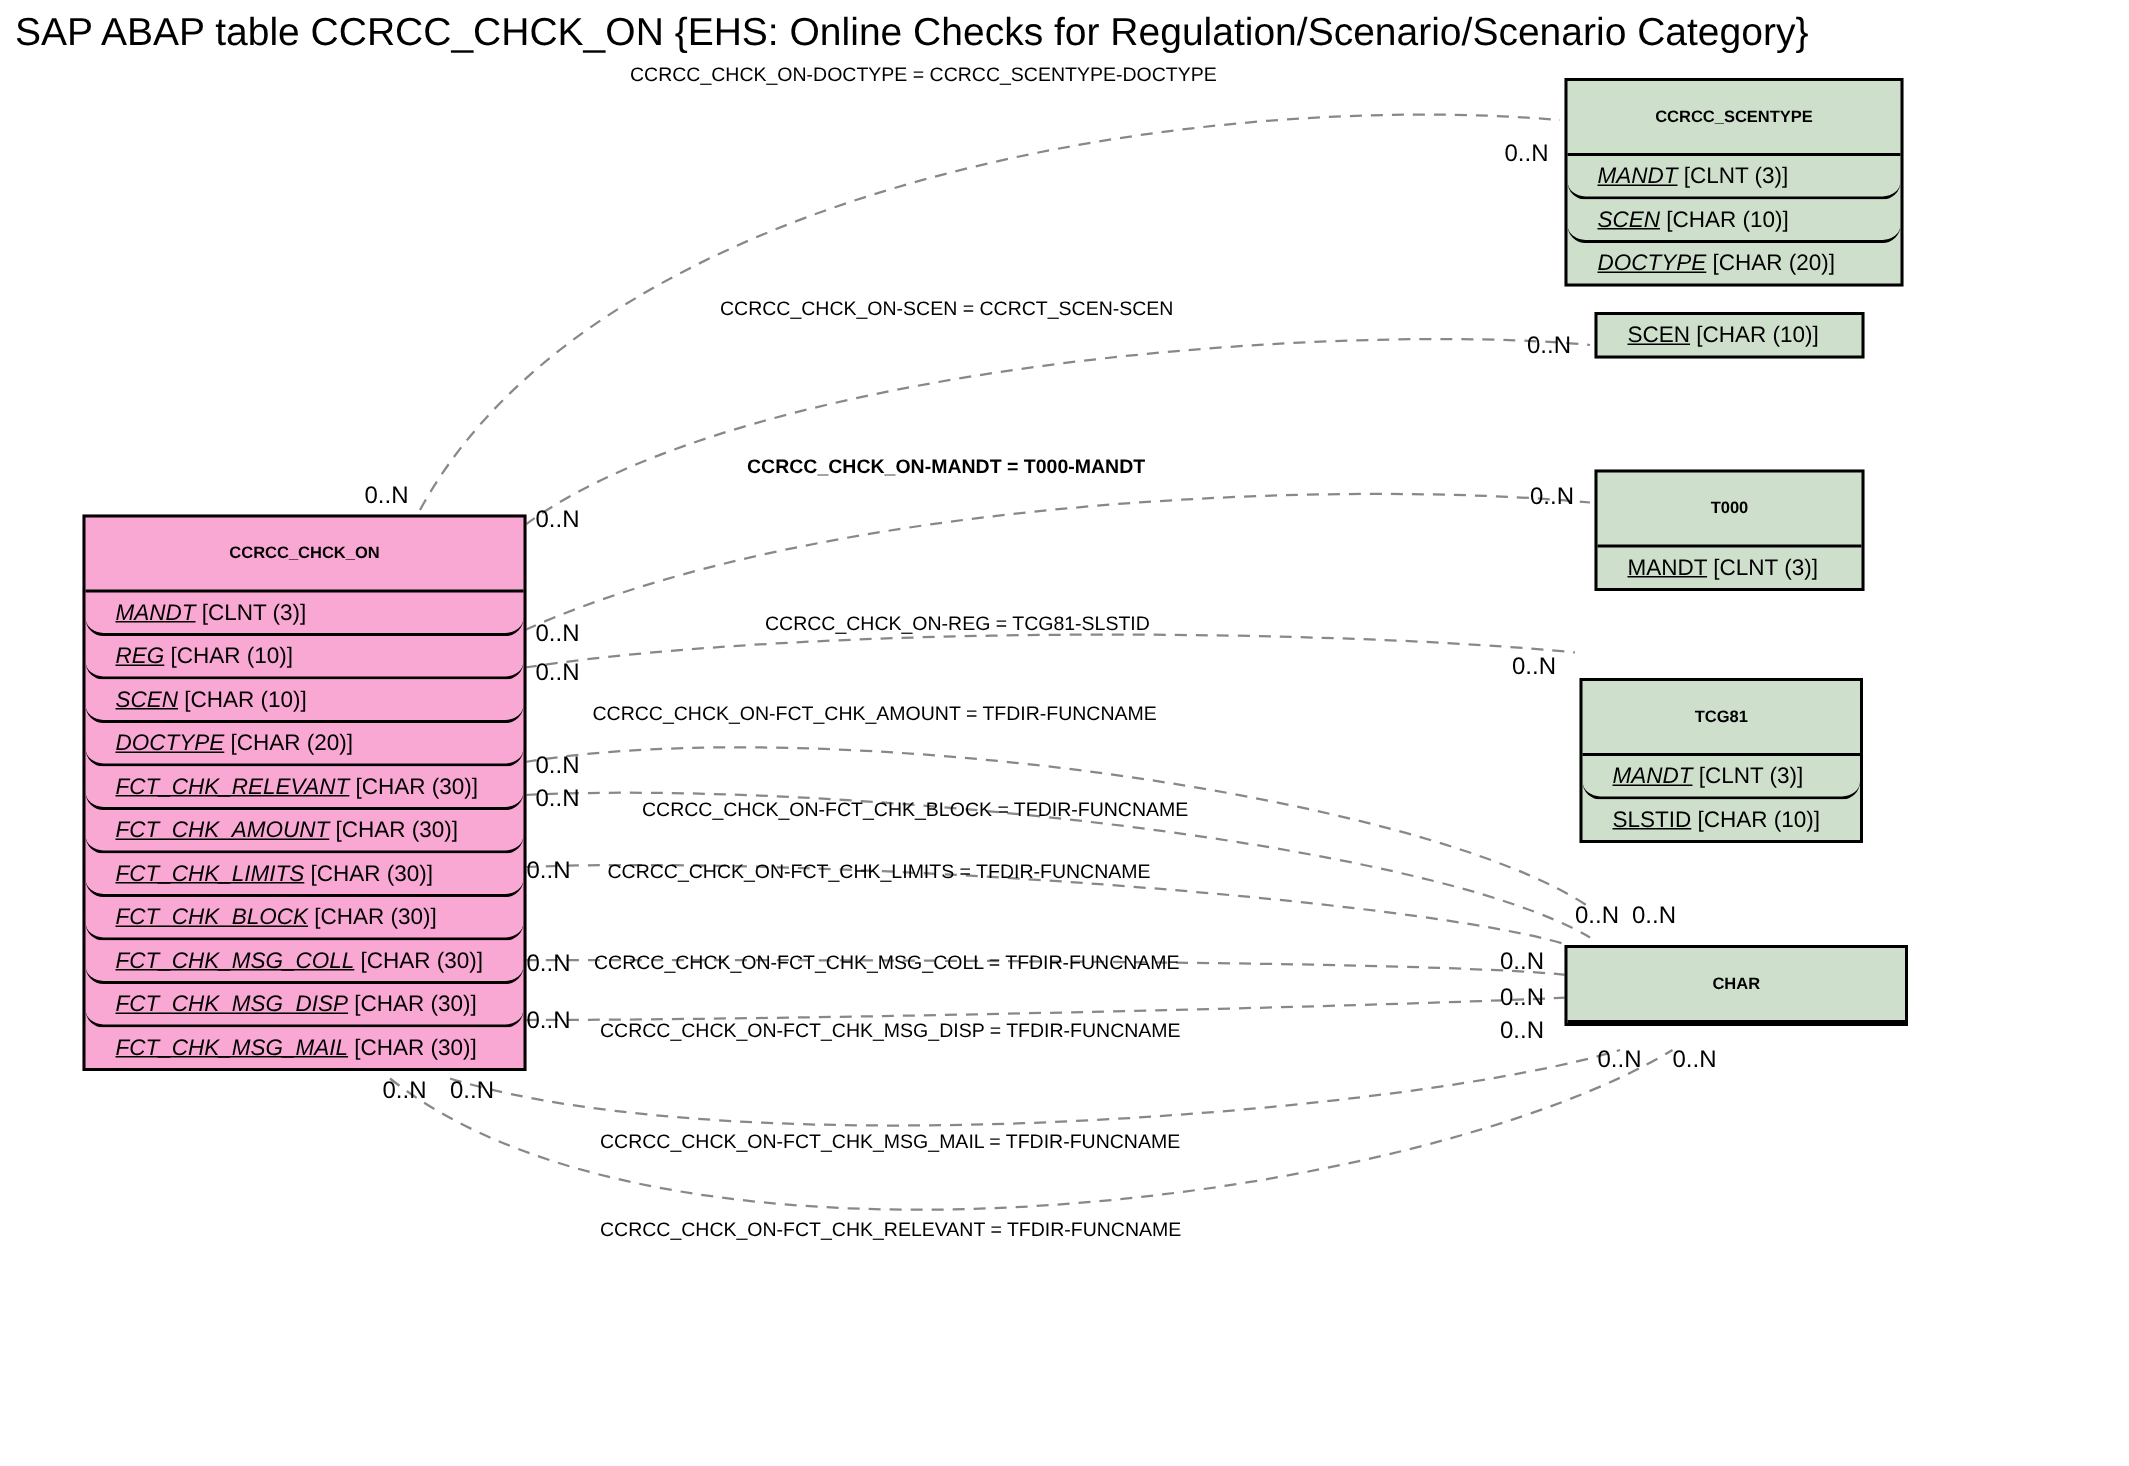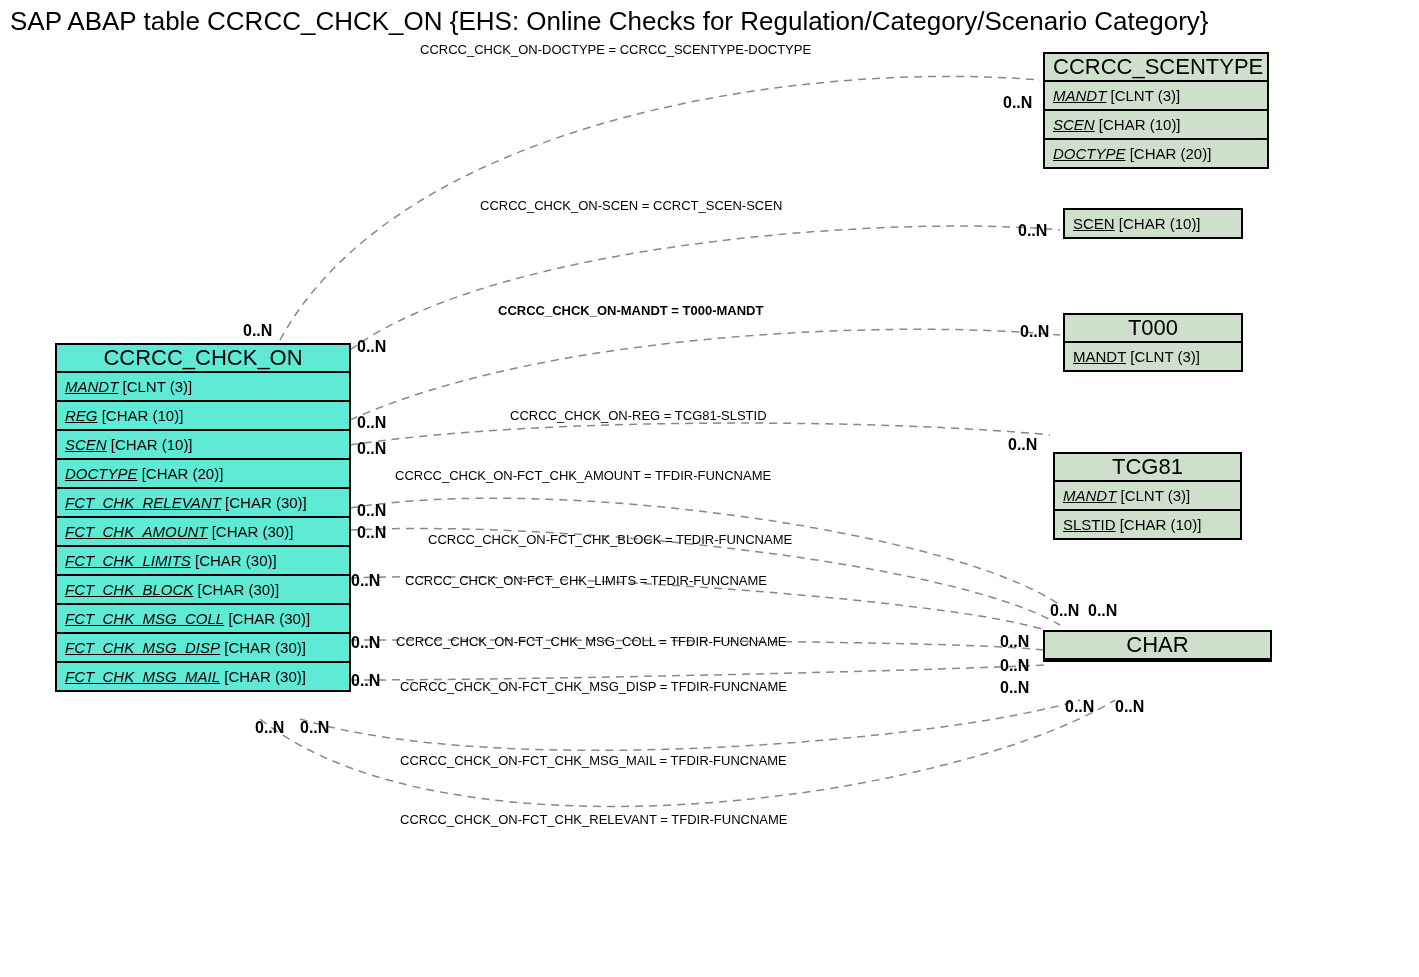--- a/index.html
+++ b/index.html
@@ -18,79 +18,79 @@
     top: 6px;
     font-size: 26px;
     font-weight: normal;
     color: #000;
   }
   .entity {
     position: absolute;
     border: 2px solid #000;
   }
   .entity-header {
-    font-weight: normal;
+    font-weight: bold;
     text-align: center;
-    padding: 0 8px;
+    padding: 18px 8px;
     border-bottom: 2px solid #000;
-    font-size: 22px;
+    font-size: 11px;
   }
   .entity-row {
-    padding: 5px 8px;
+    padding: 5px 20px;
     border-bottom: 2px solid #000;
     font-size: 15px;
     white-space: nowrap;
+    border-radius: 12px;
   }
   .entity-row:last-child {
     border-bottom: none;
   }
   .field-name {
     font-style: italic;
     text-decoration: underline;
   }
   .field-name-noitalic {
     text-decoration: underline;
   }
   .main-entity {
-    background: #5eead4;
+    background: #f9a8d4;
   }
   .ref-entity {
     background: #cee0cc;
   }
   .rel-label {
     position: absolute;
     font-size: 13px;
     color: #000;
     white-space: nowrap;
   }
   .card-label {
     position: absolute;
     font-size: 16px;
     color: #000;
-    font-weight: bold;
   }
   svg.connectors {
     position: absolute;
     left: 0;
     top: 0;
     width: 1419px;
     height: 977px;
     pointer-events: none;
   }
   svg.connectors path {
     stroke: #888;
     stroke-width: 1.5;
     stroke-dasharray: 8 6;
     fill: none;
   }
 </style>
 </head>
 <body>
 
-<div class="title">SAP ABAP table CCRCC_CHCK_ON {EHS: Online Checks for Regulation/Category/Scenario Category}</div>
+<div class="title">SAP ABAP table CCRCC_CHCK_ON {EHS: Online Checks for Regulation/Scenario/Scenario Category}</div>
 
 <svg class="connectors">
 
   <path d="M 280 340 C 400 120, 800 60, 1040 80"></path>
 
   <path d="M 350 350 C 500 240, 900 215, 1060 230"></path>
 
   <path d="M 350 420 C 550 330, 900 320, 1060 335"></path>
 
   <path d="M 350 445 C 550 415, 900 420, 1050 435"></path>

